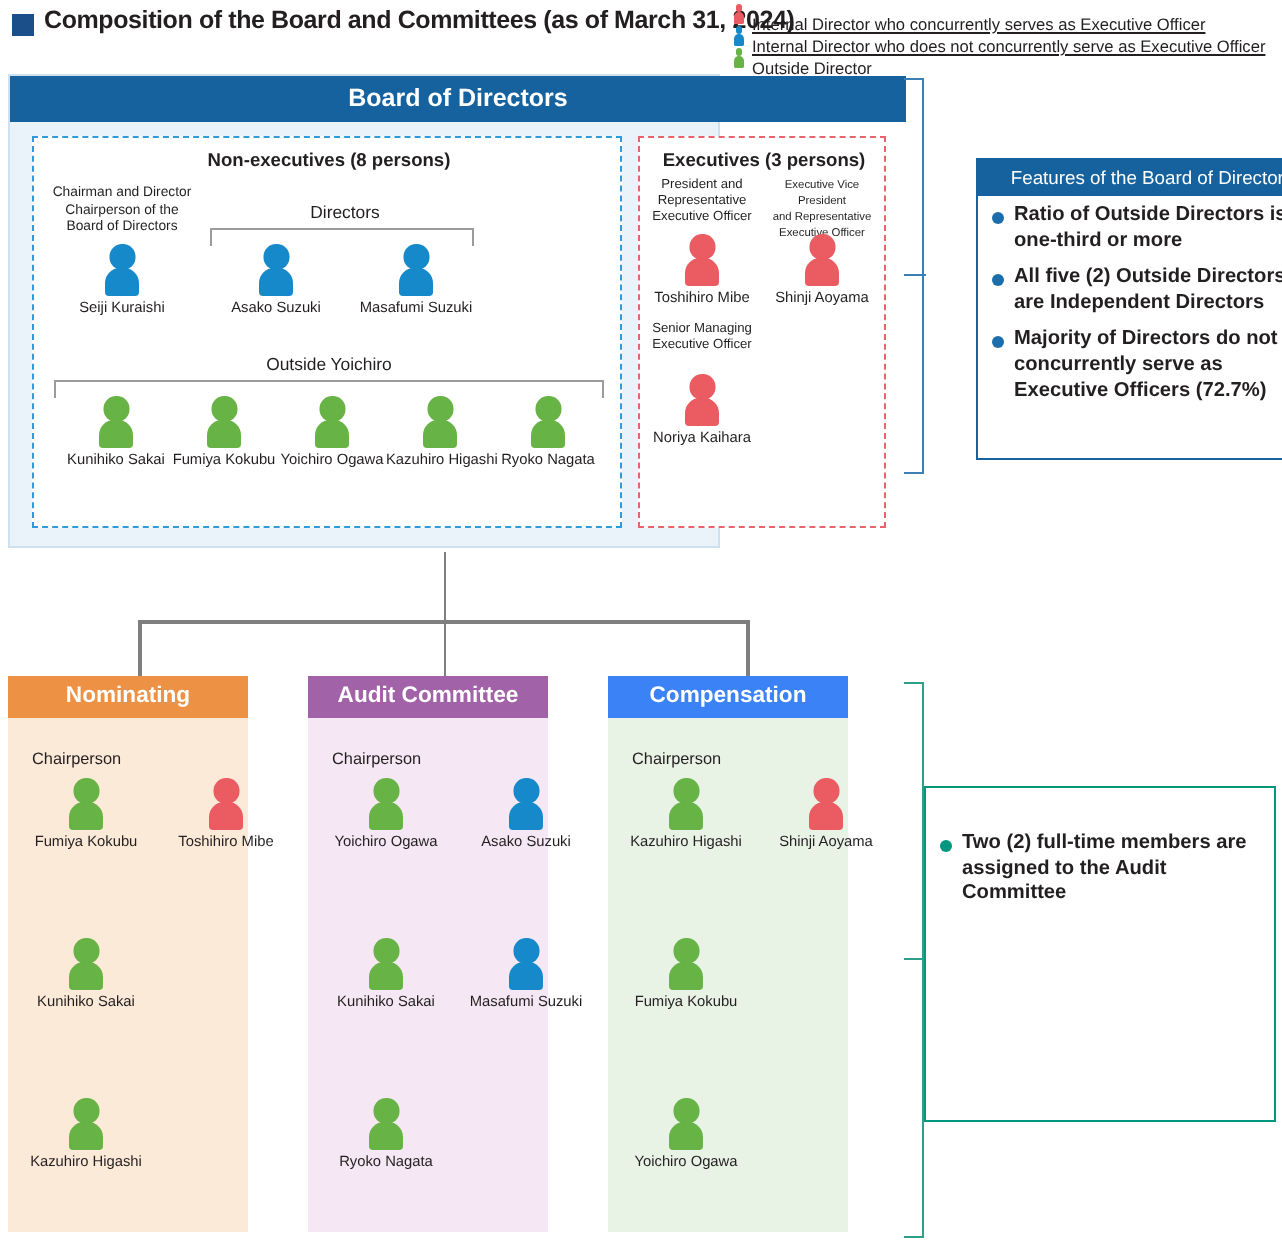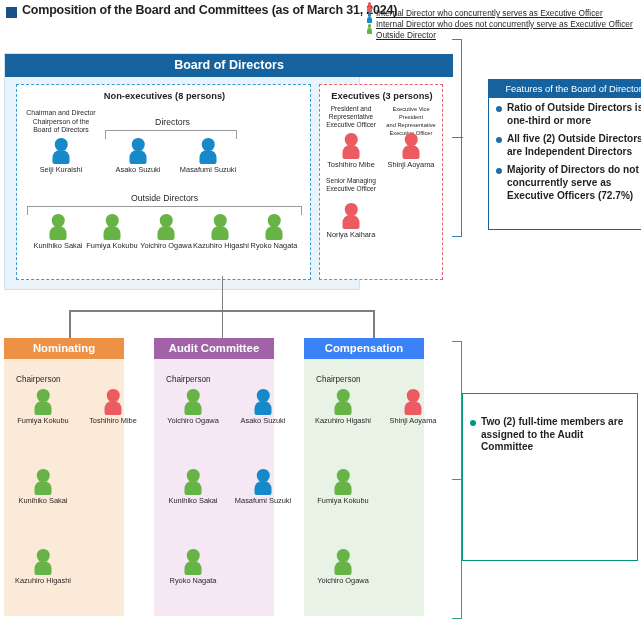--- a/index.html
+++ b/index.html
@@ -28,21 +28,21 @@
   
   #legend { position: absolute; left: 365px; top: 2px; width: 276px; }
   .legend-row { position: relative; height: 10.5px; margin-bottom: 0.5px; padding-left: 11px; }
   .legend-icon { position: absolute; left: 1px; top: 0px; width: 7px; height: 10px; }
   .legend-icon .head { position: absolute; left: 1.6px; top: 0; width: 3.6px; height: 3.6px; border-radius: 50%; }
   .legend-icon .body { position: absolute; left: 0.7px; top: 4.2px; width: 5.4px; height: 5.8px; border-radius: 2.4px 2.4px 0.7px 0.7px; }
   .legend-text { font-size: 8.3px; color: #231f20; white-space: nowrap; line-height: 10.5px; text-decoration: underline; }
 
   
   #board-box {
-    position: absolute; left: 4px; top: 53px; width: 356px; height: 237px;
+    position: absolute; left: 4px; top: 37px; width: 356px; height: 237px;
     background: #eaf3fa; border: 1px solid #cfe1ef;
   }
   #board-header {
     position: absolute; left: 0; top: 0; width: 448px; height: 23px;
     background: #15629e; color: #ffffff;
     font-size: 12.5px; font-weight: bold; text-align: center; line-height: 23px;
   }
 
   
   #nonexec-panel {
@@ -217,21 +217,21 @@
   <div id="nonexec-panel">
     <div id="nonexec-title">Non-executives (8 persons)</div>
     <div id="chairman-label">
       <div>Chairman and Director</div>
       <div>Chairperson of the</div>
       <div>Board of Directors</div>
     </div>
     <div id="directors-label">Directors</div>
     <div id="directors-bracket"></div>
     <div id="nonexec-top-row"></div>
-    <div id="outside-label">Outside Directors</div>
+    <div id="outside-label">Outside Yoichiro</div>
     <div id="outside-bracket"></div>
     <div id="nonexec-outside-row"></div>
   <div class="person" style="left: 8px; top: 53px; width: 72px;">
         <div class="fig fig-lg c-blue">
           <div class="head"></div>
           <div class="body"></div>
         </div>
         <div class="p-name">Seiji Kuraishi</div>
       </div>
       <div class="person" style="left: 88px; top: 53px; width: 66px;">

